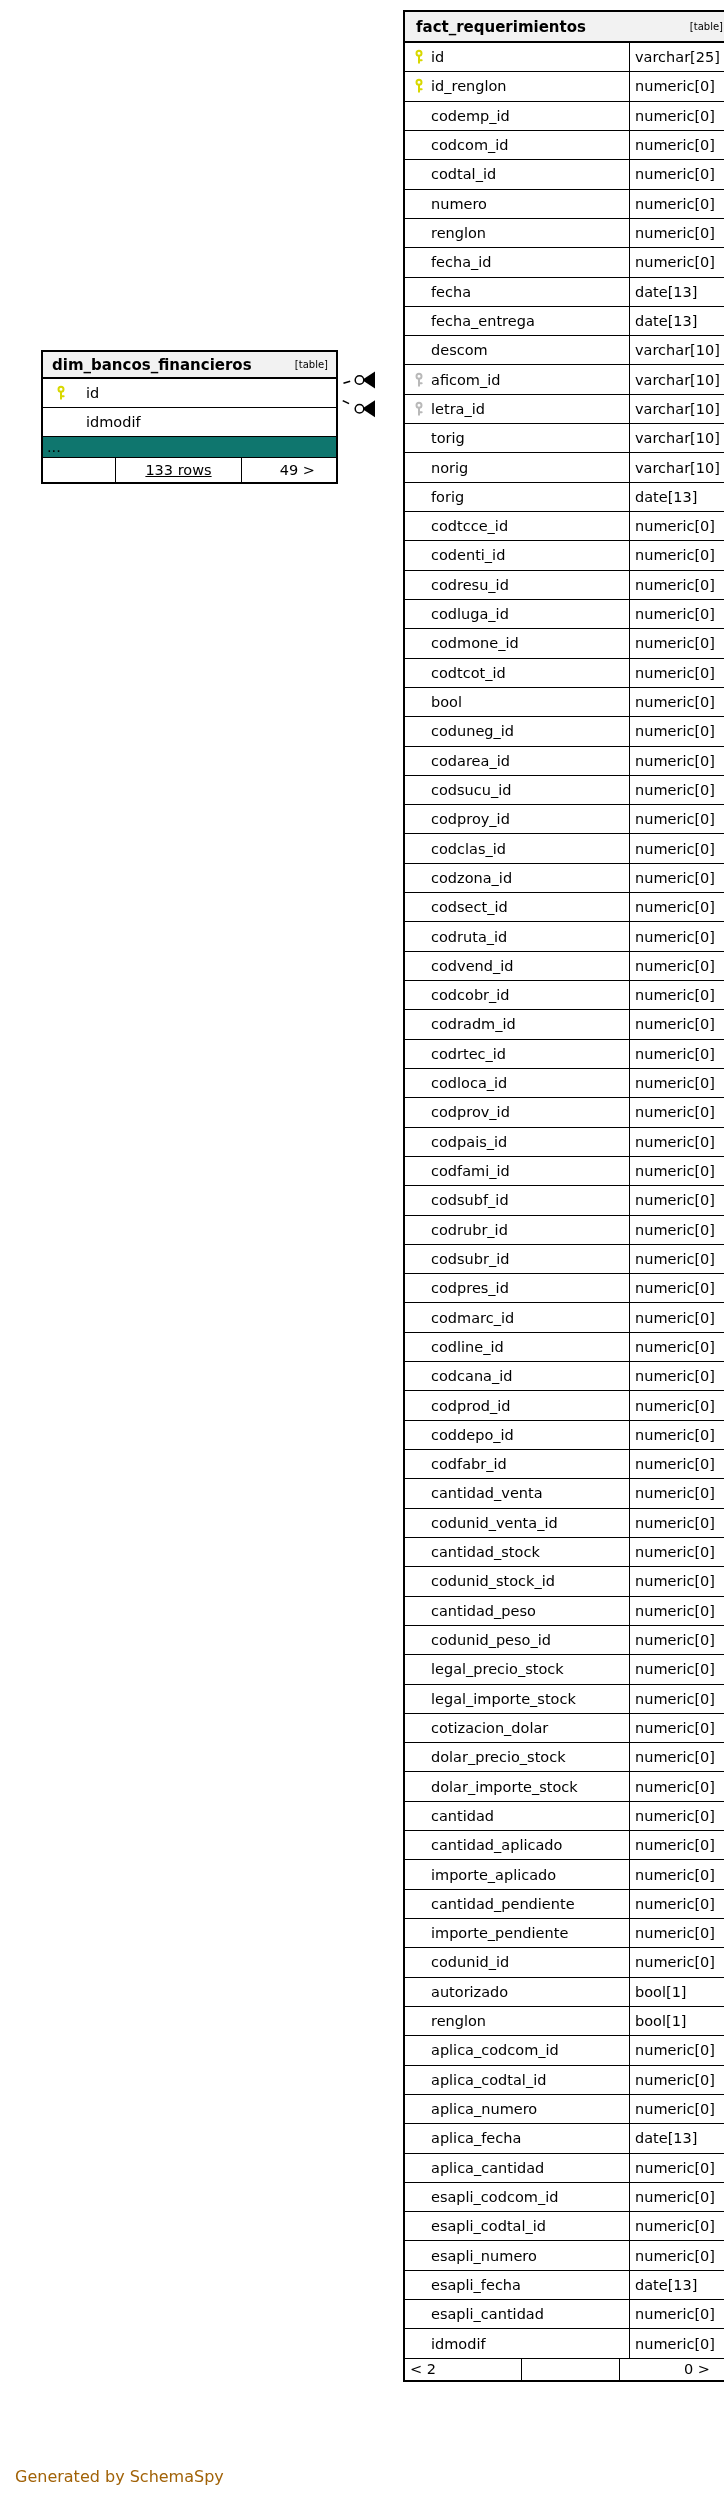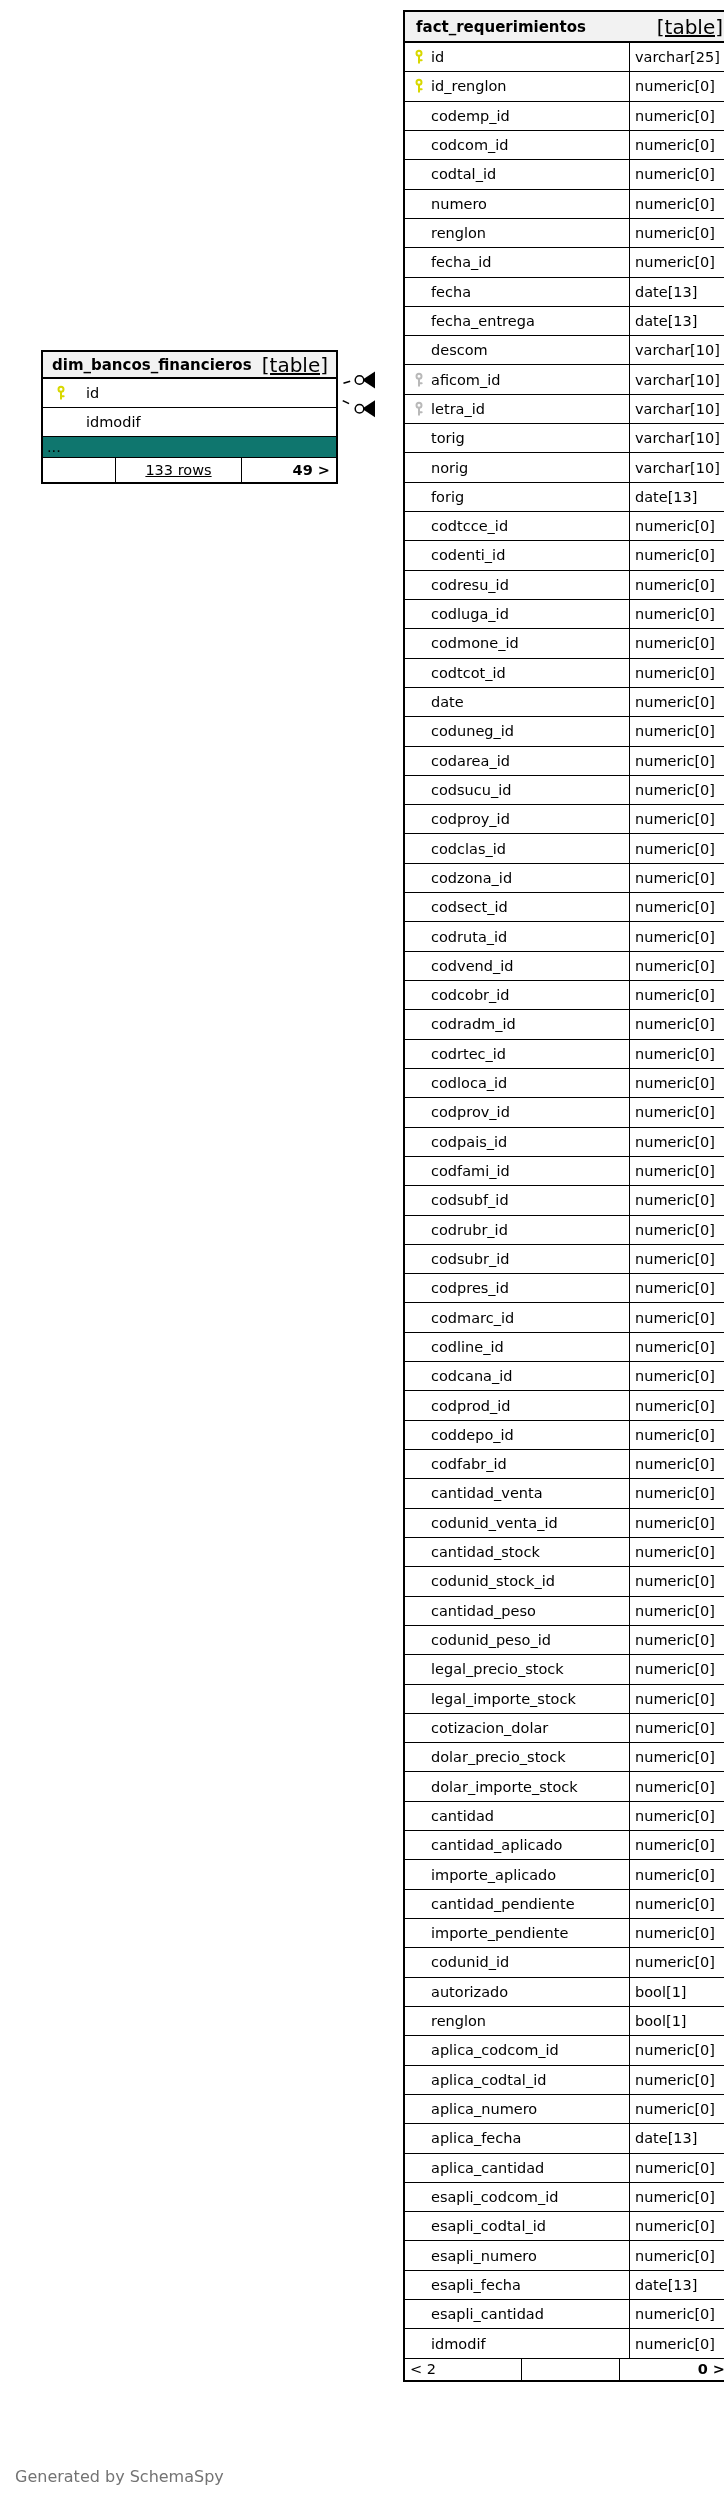--- a/index.html
+++ b/index.html
@@ -5,41 +5,41 @@
   html,body{margin:0;padding:0;background:#fff;}
   .canvas{position:relative;width:724px;height:2500px;background:#ffffff;
           font-family:"DejaVu Sans","Liberation Sans",sans-serif;color:#000;}
   .overlay{position:absolute;left:0;top:0;width:724px;height:2500px;pointer-events:none;}
 
   
   .etable{position:absolute;box-sizing:border-box;border:2px solid #000;background:#0f766e;margin-left:28px;}
   .thead{display:flex;align-items:center;justify-content:space-between;
          background:#f2f2f2;border-bottom:2px solid #000;box-sizing:border-box;}
   .tname{font-weight:bold;font-size:15px;white-space:nowrap;}
-  .ttag{font-size:20px;white-space:nowrap;text-decoration:underline;}
+  .ttag{font-size:10px;white-space:nowrap;}
   .rows{display:block;border-radius:11px;}
   .crow{display:flex;align-items:stretch;box-sizing:border-box;border-bottom:1px solid #000;background:#fff;}
   .namecell{flex:1;display:flex;align-items:center;overflow:hidden;}
   .typecell{display:flex;align-items:center;border-left:1px solid #000;box-sizing:border-box;
             font-size:14.5px;padding-left:5px;white-space:nowrap;}
   .cname{font-size:14.5px;white-space:nowrap;}
   .keyspan{display:inline-flex;align-items:center;flex:none;}
   .keysvg{width:10px;height:16px;display:block;}
   .keysvg circle,.keysvg path{fill:none;stroke:currentColor;}
   .keysvg circle{stroke-width:2.4;}
   .keysvg path{stroke-width:2.4;stroke-linecap:round;}
   .key-primary{color:#d8d800;}
   .key-index{color:#b9b9b9;}
   .key-none{visibility:hidden;}
   .tfoot{display:flex;align-items:stretch;box-sizing:border-box;background:#fff;}
   .fcell{display:flex;align-items:center;box-sizing:border-box;font-size:14.5px;white-space:nowrap;}
   .fcell.mid,.fcell.right{border-left:1px solid #000;}
   .fcell.left{padding-left:5px;}
   .fcell.mid{justify-content:center;}
-  .fcell.right{justify-content:flex-end;padding-right:6px;font-weight:bold;}
+  .fcell.right{justify-content:flex-end;padding-right:21px;}
 
   
   .fact{left:375px;top:10px;width:330px;}
   .fact .thead{height:31px;padding:0 8px 0 11px;}
   .fact .crow{height:29.32px;}
   .fact .keyspan{margin-left:9px;width:10px;}
   .fact .cname{margin-left:7px;}
   .fact .typecell{width:102px;flex:none;}
   .fact .tfoot{height:21px;}
   .fact .fcell.left{width:116px;}
@@ -52,21 +52,21 @@
   .dim .crow{height:29px;}
   .dim .keyspan{margin-left:13px;width:10px;}
   .dim .cname{margin-left:20px;}
   .dim .dotsrow{display:flex;align-items:center;height:21px;box-sizing:border-box;
                 border-bottom:1px solid #000;padding-left:4px;font-size:14.5px;}
   .dim .tfoot{height:24px;}
   .dim .fcell.left{width:72px;}
   .dim .fcell.mid{width:126px;text-decoration:underline;}
   .dim .fcell.right{flex:1;}
 
-  .credit{position:absolute;left:15px;top:2467px;font-size:16px;color:#737373;white-space:nowrap;}
+  .credit{position:absolute;left:15px;top:2467px;font-size:16px;color:#a16207;white-space:nowrap;}
 </style>
 </head>
 <body>
 
 <div class="canvas">
 
   <svg class="overlay" viewBox="0 0 724 2500" xmlns="http://www.w3.org/2000/svg">
     <g stroke="#000" stroke-width="1.8" fill="none">
       <polyline points="327,384.5 318,391.5 327,398"></polyline>
     </g>
@@ -415,21 +415,21 @@
         </div>
 
         <div class="crow">
           <span class="namecell">
             <span class="keyspan key-none">
               <svg class="keysvg" viewBox="0 0 12 18">
                 <circle cx="6" cy="4.5" r="3"></circle>
                 <path d="M6 7.5 V16 M6 13 H9.2"></path>
               </svg>
             </span>
-            <span class="cname">date</span>
+            <span class="cname">bool</span>
           </span>
           <span class="typecell">numeric[0]</span>
         </div>
 
         <div class="crow">
           <span class="namecell">
             <span class="keyspan key-none">
               <svg class="keysvg" viewBox="0 0 12 18">
                 <circle cx="6" cy="4.5" r="3"></circle>
                 <path d="M6 7.5 V16 M6 13 H9.2"></path>

